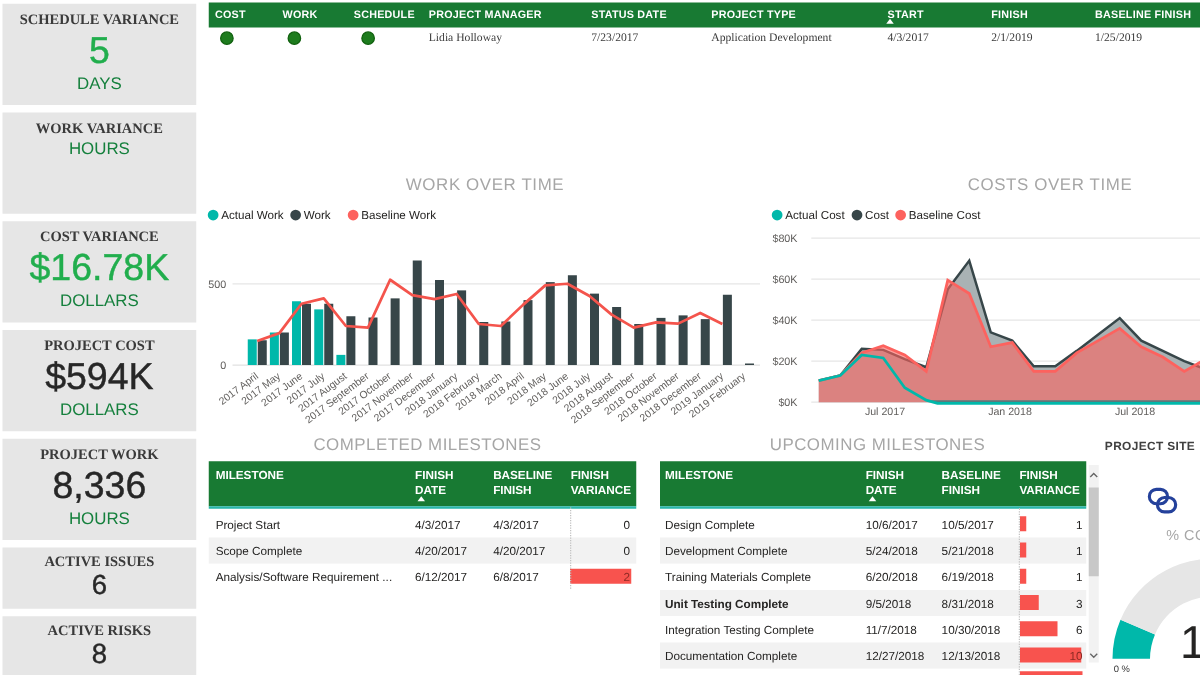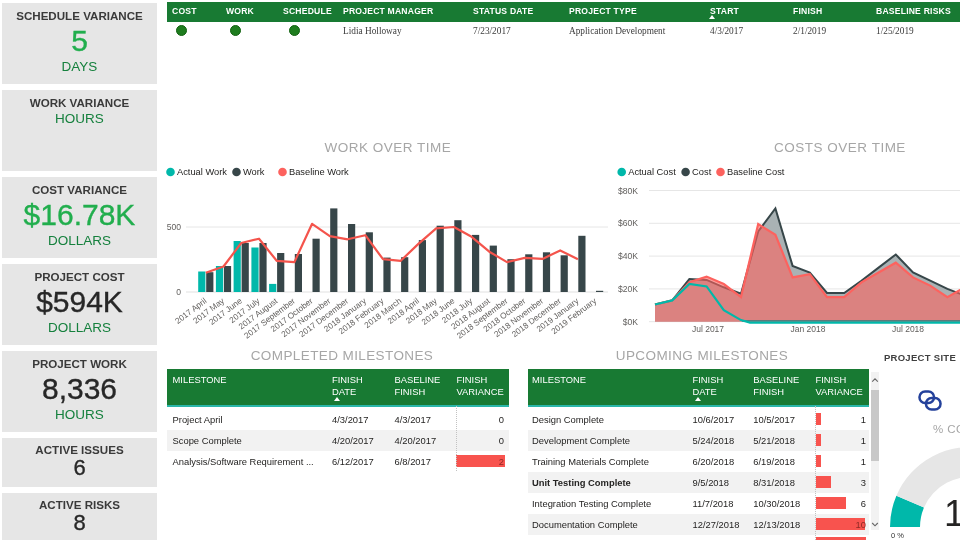--- a/index.html
+++ b/index.html
@@ -1,30 +1,30 @@
 <!DOCTYPE html>
 <html><head><meta charset="utf-8">
 <style>
 * { margin:0; padding:0; box-sizing:border-box; }
 html,body { width:960px; height:540px; overflow:hidden; background:#fff;
   font-family:"Liberation Sans", sans-serif; position:relative; }
 .abs { position:absolute; }
 .card { position:absolute; left:2px; width:155px; background:#e6e6e6; text-align:center; }
-.card .t { font-size:11.6px; font-weight:bold; color:#3a3a3a; margin-top:6px; letter-spacing:0; }
+.card .t { font-size:11.6px; font-weight:bold; color:#3a3a3a; margin-top:6px; letter-spacing:0;font-family:Liberation Serif, serif; }
 .card .v { font-size:30px; font-weight:normal; margin-top:3px; line-height:1.05; -webkit-text-stroke:0.35px currentColor; }
 .card .u { font-size:13.5px; color:#15803d; margin-top:2px; }
 .green { color:#21ae4d; }
 .dark  { color:#272727; }
 .hdrcell { position:absolute; color:#fff; font-size:8.6px; font-weight:bold; letter-spacing:0.2px; }
 .rowcell { position:absolute; color:#3b3b3b; font-size:9.3px;font-family:Liberation Serif, serif; }
 .dot { position:absolute; width:11px; height:11px; border-radius:50%;
   background:#1e7c1e; border:1px solid #11610f; }
 .mtitle { position:absolute; color:#a6a6a6; font-size:13.5px; letter-spacing:0.4px; }
 .mhead { position:absolute; background:#187a33; }
-.mh { position:absolute; color:#fff; font-size:9.4px; font-weight:normal; line-height:12.5px; }
+.mh { position:absolute; color:#fff; font-size:9.4px; font-weight:bold; line-height:12.5px; }
 .mrow { position:absolute; height:21px; }
 .mc { position:absolute; color:#252423; font-size:9.4px; top:5px; white-space:nowrap; }
 .tealline { position:absolute; background:#2ab6a9; height:1.5px; }
 .sorttri { position:absolute; width:0; height:0; border-left:3.5px solid transparent;
   border-right:3.5px solid transparent; border-bottom:4px solid #fff; }
 </style></head><body>
 
 <div class="card" style="top:3px;height:81px;">
 <div class="t">SCHEDULE VARIANCE</div>
     <div class="v green">5</div>
@@ -59,21 +59,21 @@
 </div>
 <div class="abs" style="left:167px;top:2px;width:793px;height:19.5px;background:#187a33;"></div>
 <div class="hdrcell" style="left:172px;top:6px;">COST</div>
 <div class="hdrcell" style="left:226px;top:6px;">WORK</div>
 <div class="hdrcell" style="left:283px;top:6px;">SCHEDULE</div>
 <div class="hdrcell" style="left:343px;top:6px;">PROJECT MANAGER</div>
 <div class="hdrcell" style="left:473px;top:6px;">STATUS DATE</div>
 <div class="hdrcell" style="left:569px;top:6px;">PROJECT TYPE</div>
 <div class="hdrcell" style="left:710px;top:6px;">START</div>
 <div class="hdrcell" style="left:793px;top:6px;">FINISH</div>
-<div class="hdrcell" style="left:876px;top:6px;">BASELINE RISKS</div>
+<div class="hdrcell" style="left:876px;top:6px;">BASELINE FINISH</div>
 <div class="sorttri" style="left:709px;top:15px;"></div>
 <div class="dot" style="left:176.0px;top:25px;"></div>
 <div class="dot" style="left:229.5px;top:25px;"></div>
 <div class="dot" style="left:289.0px;top:25px;"></div>
 <div class="rowcell" style="left:343px;top:26px;">Lidia Holloway</div>
 <div class="rowcell" style="left:473px;top:26px;">7/23/2017</div>
 <div class="rowcell" style="left:569px;top:26px;">Application Development</div>
 <div class="rowcell" style="left:710px;top:26px;">4/3/2017</div>
 <div class="rowcell" style="left:793px;top:26px;">2/1/2019</div>
 <div class="rowcell" style="left:876px;top:26px;">1/25/2019</div>
@@ -172,21 +172,21 @@
   </svg>
 <div class="mtitle" style="left:222px;top:348px;width:240px;text-align:center;">COMPLETED MILESTONES</div>
 <div class="mhead" style="left:166.5px;top:368.5px;width:342.5px;height:36.5px;"></div>
 <div class="mh" style="left:172.5px;top:373.5px;">MILESTONE</div>
 <div class="mh" style="left:332px;top:373.5px;">FINISH<br>DATE</div>
 <div class="mh" style="left:394.5px;top:373.5px;">BASELINE<br>FINISH</div>
 <div class="mh" style="left:456.5px;top:373.5px;">FINISH<br>VARIANCE</div>
 <div class="sorttri" style="left:334px;top:396.5px;"></div>
 <div class="tealline" style="left:166.5px;top:405px;width:342.5px;"></div>
 <div class="mrow" style="left:166.5px;top:408.5px;width:342.5px;background:#ffffff;"></div>
-<div class="mc" style="left:172.5px;top:413.5px;">Project April</div>
+<div class="mc" style="left:172.5px;top:413.5px;">Project Start</div>
 <div class="mc" style="left:332px;top:413.5px;">4/3/2017</div>
 <div class="mc" style="left:394.5px;top:413.5px;">4/3/2017</div>
 <div class="mc" style="left:420px;top:413.5px;width:84px;text-align:right;">0</div>
 <div class="mrow" style="left:166.5px;top:429.5px;width:342.5px;background:#f2f2f2;"></div>
 <div class="mc" style="left:172.5px;top:434.5px;">Scope Complete</div>
 <div class="mc" style="left:332px;top:434.5px;">4/20/2017</div>
 <div class="mc" style="left:394.5px;top:434.5px;">4/20/2017</div>
 <div class="mc" style="left:420px;top:434.5px;width:84px;text-align:right;">0</div>
 <div class="mrow" style="left:166.5px;top:450.5px;width:342.5px;background:#ffffff;"></div>
 <div class="mc" style="left:172.5px;top:455.5px;">Analysis/Software Requirement ...</div>

